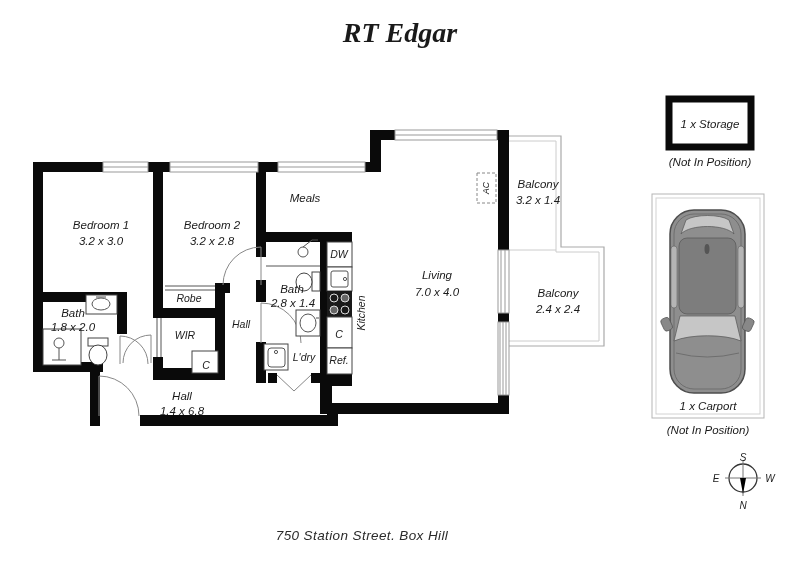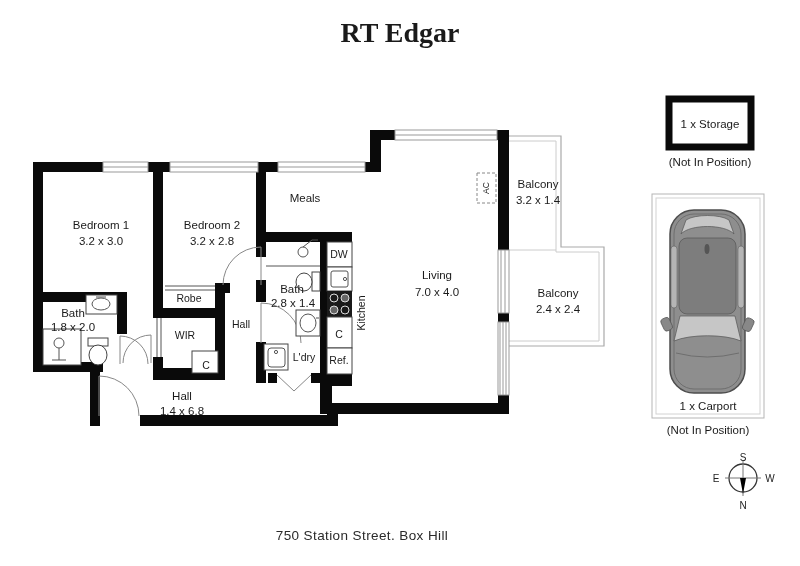--- a/index.html
+++ b/index.html
@@ -1,17 +1,17 @@
 <!DOCTYPE html>
 <html><head>
 <meta charset="utf-8">
 <style>
   html,body{margin:0;padding:0;background:#ffffff;}
   .page{position:relative;width:800px;height:540px;background:#fff;overflow:hidden;
-        font-family:"Liberation Sans", sans-serif;}
+        font-family:"Liberation Sans", sans-serif;font-style:italic;}
   svg{display:block;}
   text{fill:#1a1a1a;}
   .logo{font-family:"Liberation Serif", serif;font-weight:bold;font-size:28px;letter-spacing:0px;}
   .room{font-size:11.5px;}
   .small{font-size:10.5px;}
   .tiny{font-size:8.5px;}
   .annex{font-size:11.5px;}
   .addr{font-size:13.5px;letter-spacing:.4px;fill:#2a2a2a;}
   .disc{font-size:6.9px;fill:#333;}
   .compassL{font-size:10px;fill:#222;}

